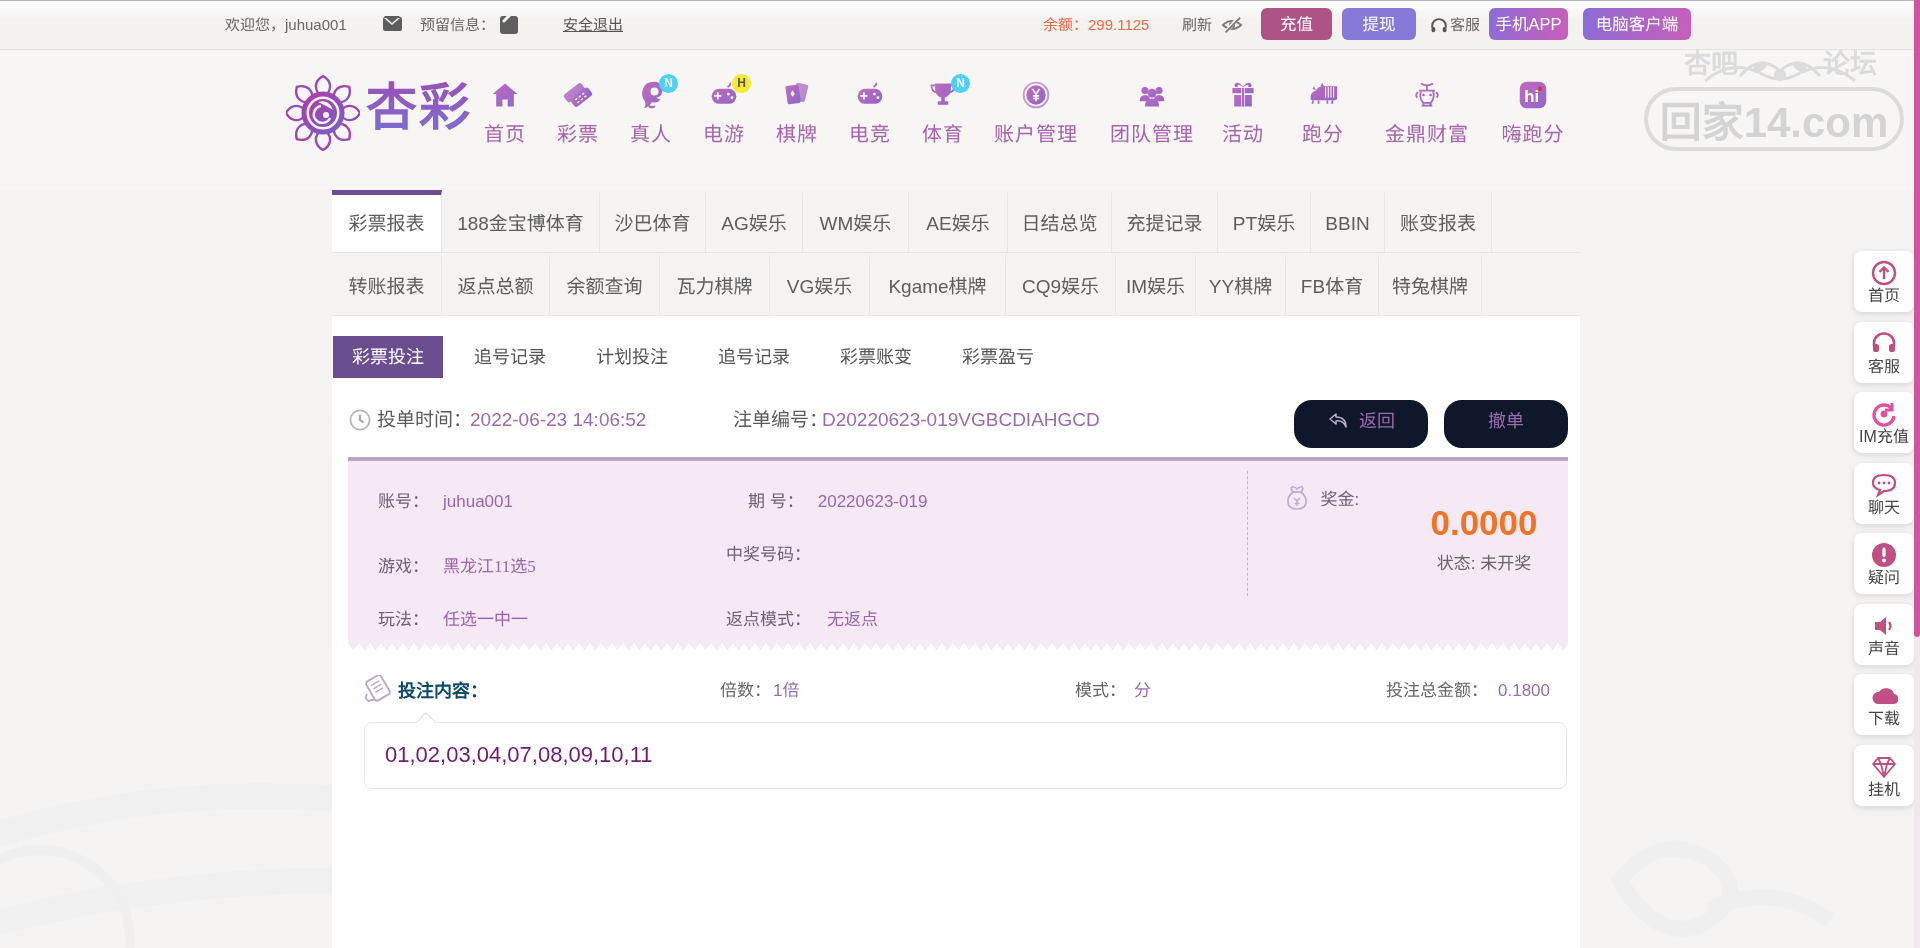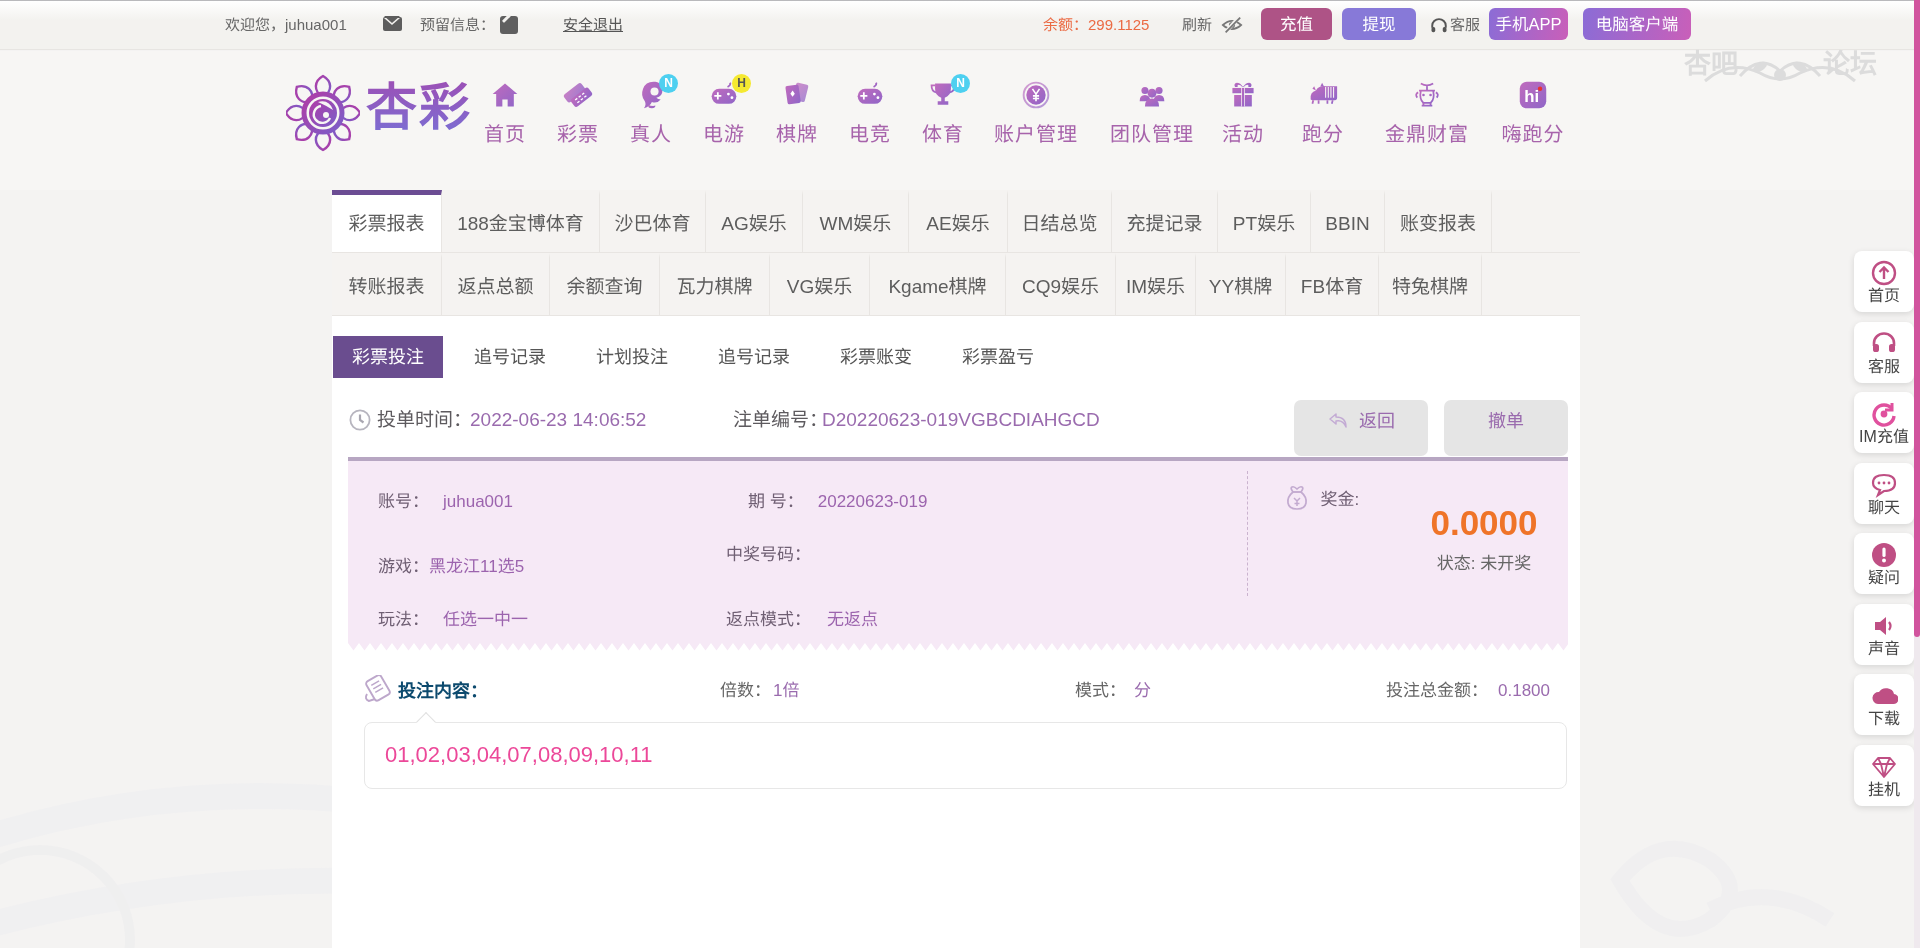--- a/index.html
+++ b/index.html
@@ -46,36 +46,36 @@
 .tab.active { background:#fff; border-top:5px solid #6b4c93; border-right:1px solid #e8e5e2; }
 .tab.filler { border-right:none; flex:1; }
 
 .subtabs { margin:20px 0 0 1px; height:42px; display:flex; }
 .stab { width:110px; margin-right:12px; text-align:center; line-height:42px; font-size:18px; color:#555; }
 .stab.active { background:#6a4d8f; color:#fff; }
 
 .inforow { position:relative; height:40px; margin-top:22px; font-size:19px; } .inforow span { line-height:24px; }
 .inforow .lab { color:#5d5a5e; }
 .inforow .val { color:#9a6bae; }
-.inforow .pill-btn { position:absolute; top:0; height:56px; background:#e5e5e5; border-radius:7px; color:#9a6bae; font-size:18px; text-align:center; line-height:42px; } .pill-btn svg { vertical-align:middle; margin-top:-3px; }
+.inforow .pill-btn { position:absolute; top:0; height:48px; background:#0f172a; border-radius:18px; color:#9a6bae; font-size:18px; text-align:center; line-height:42px; } .pill-btn svg { vertical-align:middle; margin-top:-3px; }
 
 .card { position:absolute; left:16px; top:267px; width:1220px; height:186px; background:#f6e9f6; border-top:4px solid #b7a6c2; }
 .card .zig { position:absolute; left:0; bottom:-8px; width:100%; height:8px; } .card .zig svg { display:block; }
 .card .lab { color:#6f5f73; font-size:17px; }
 .card .val { color:#9c64ae; font-size:17px; }
 .crow { position:absolute; white-space:nowrap; line-height:22px; }
 .dashed-sep { position:absolute; left:899px; top:10px; height:125px; border-left:1px dashed #cbb3cf; }
 .prize-num { position:absolute; left:1036px; top:42px; width:200px; text-align:center; font-size:35px; font-weight:bold; color:#ef7428; }
 .prize-st { position:absolute; left:1036px; top:88px; width:200px; text-align:center; font-size:17px; color:#666; }
 
 .botrow { position:absolute; left:0px; top:487px; width:1236px; height:26px; font-size:17px; }
 .botrow .lab { color:#666; } .botrow .val { color:#9a6bae; } .botrow span { line-height:22px; }
 .betbox { position:absolute; left:32px; top:532px; width:1203px; height:67px; border:1px solid #e7e7e7; border-radius:8px; background:#fff; }
 .betbox .tri { position:absolute; left:54px; top:-8px; width:14px; height:14px; background:#fff; border-left:1px solid #e0e0e0; border-top:1px solid #e0e0e0; transform:rotate(45deg); }
-.betbox .txt { position:absolute; left:20px; top:0; line-height:64px; font-size:22px; color:#ec4899; }
+.betbox .txt { position:absolute; left:20px; top:0; line-height:64px; font-size:22px; color:#701a75; }
 
 .rtool { position:absolute; left:1854px; top:251px; width:60px; }
 .rt-box { position:relative; width:60px; height:61px; margin-bottom:9.5px; background:#fff; border-radius:8px; box-shadow:0 2px 6px rgba(0,0,0,.12); text-align:center; }
 .rt-box .t { position:absolute; bottom:6px; width:100%; font-size:16px; color:#444; white-space:nowrap; }
 .rt-box svg { margin-top:8px; }
 
 .sbar { position:absolute; right:0; top:0; width:6px; height:948px; background:#efe9ee; }
 .sbar .thumb { position:absolute; top:0; left:0; width:6px; height:637px; background:#d1549e; border-radius:0 0 3px 3px; }
 </style>
 </head>
@@ -159,20 +159,21 @@
     <g fill="none" stroke="#dcdcdc" stroke-width="3">
       <path d="M5 30 Q30 8 60 22 Q80 34 100 22 Q130 8 155 30"></path>
       <path d="M40 25 Q60 2 80 20 Q100 2 120 25"></path>
     </g>
     <g fill="#dcdcdc">
         <circle cx="80" cy="24" r="6"></circle>
         <ellipse cx="60" cy="16" rx="8" ry="4" transform="rotate(-30 60 16)"></ellipse>
         <ellipse cx="100" cy="16" rx="8" ry="4" transform="rotate(30 100 16)"></ellipse>
       </g>
   </svg>
+  <div class="wm-box">回家14.com</div>
 
   <div id="nav">
       <div class="nav-item" style="left:460px; width:90px;"><span class="ic"><svg width="30" height="30" viewBox="0 0 34 34">
             <defs>
               <linearGradient id="g0" x1="0" y1="0" x2="1" y2="1">
                 <stop offset="0" stop-color="#c06bbd"></stop>
                 <stop offset="1" stop-color="#9066c8"></stop>
               </linearGradient>
             </defs>
             <path fill="url(#g0)" d="M17 4 L31 16 H27 V30 H20 V22 H14 V30 H7 V16 H3 Z"></path>
@@ -384,21 +385,21 @@
     <span class="val" style="position:absolute; left:138px; top:8px;">2022-06-23 14:06:52</span>
     <span class="lab" style="position:absolute; left:401px; top:8px;">注单编号：</span>
     <span class="val" style="position:absolute; left:490px; top:8px;">D20220623-019VGBCDIAHGCD</span>
     <span class="pill-btn" style="left:962px; width:134px;"><svg style="margin-right:10px;" width="22" height="20" viewBox="0 0 22 20">
           <path d="M9 3 L3 8 L9 13 V10 C14 9 17 11 19 16 C19 9 15 6 9 6 Z" fill="none" stroke="#c3abd4" stroke-width="1.5" stroke-linejoin="round"></path>
         </svg>返回</span>
     <span class="pill-btn" style="left:1112px; width:124px;">撤单</span>
   </div>
   <div class="card">
     <div class="crow" style="left:30px; top:30px;"><span class="lab">账号：</span><span class="val" style="margin-left:14px;">juhua001</span></div>
-    <div class="crow" style="left:30px; top:95px;"><span class="lab">游戏：</span><span class="val" style="">黑龙江11选5</span></div>
+    <div class="crow" style="left:30px; top:95px;"><span class="lab">游戏：</span><span class="val" style="margin-left:14px;font-family:Liberation Serif, serif;">黑龙江11选5</span></div>
     <div class="crow" style="left:30px; top:148px;"><span class="lab">玩法：</span><span class="val" style="margin-left:14px;">任选一中一</span></div>
     <div class="crow" style="left:400px; top:30px;"><span class="lab">期 号：</span><span class="val" style="margin-left:14px;">20220623-019</span></div>
     <div class="crow" style="left:378px; top:83px;"><span class="lab">中奖号码：</span></div>
     <div class="crow" style="left:378px; top:148px;"><span class="lab">返点模式：</span><span class="val" style="margin-left:16px;">无返点</span></div>
     <div class="dashed-sep"></div>
     <div class="crow" style="left:936px; top:24px;">
       <svg style="vertical-align:-6px; margin-right:6px;" width="26" height="26" viewBox="0 0 26 26">
           <path d="M9 7 Q6 3 8 2 Q10 1 13 4 Q16 1 18 2 Q20 3 17 7 Z" fill="none" stroke="#c3abd0" stroke-width="1.7"></path>
           <path d="M9 7 H17 Q23 12 22 18 Q21 24 13 24 Q5 24 4 18 Q3 12 9 7 Z" fill="none" stroke="#c3abd0" stroke-width="1.7"></path>
           <path d="M10 13 L13 16 L16 13 M13 16 V21 M10.5 18.5 H15.5" fill="none" stroke="#c3abd0" stroke-width="1.5"></path>

